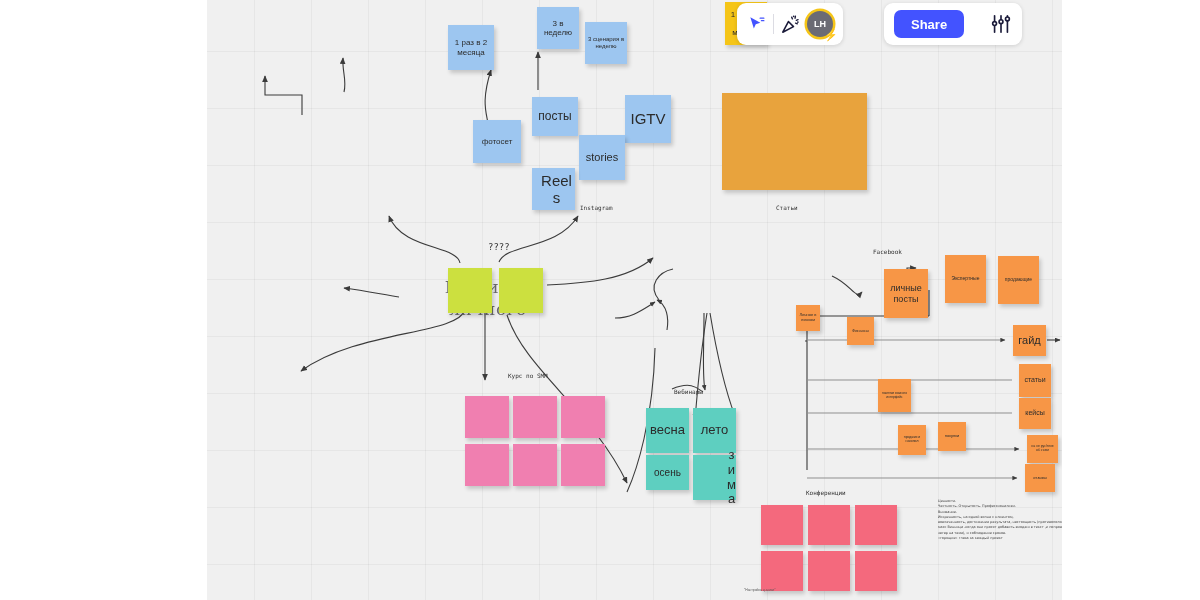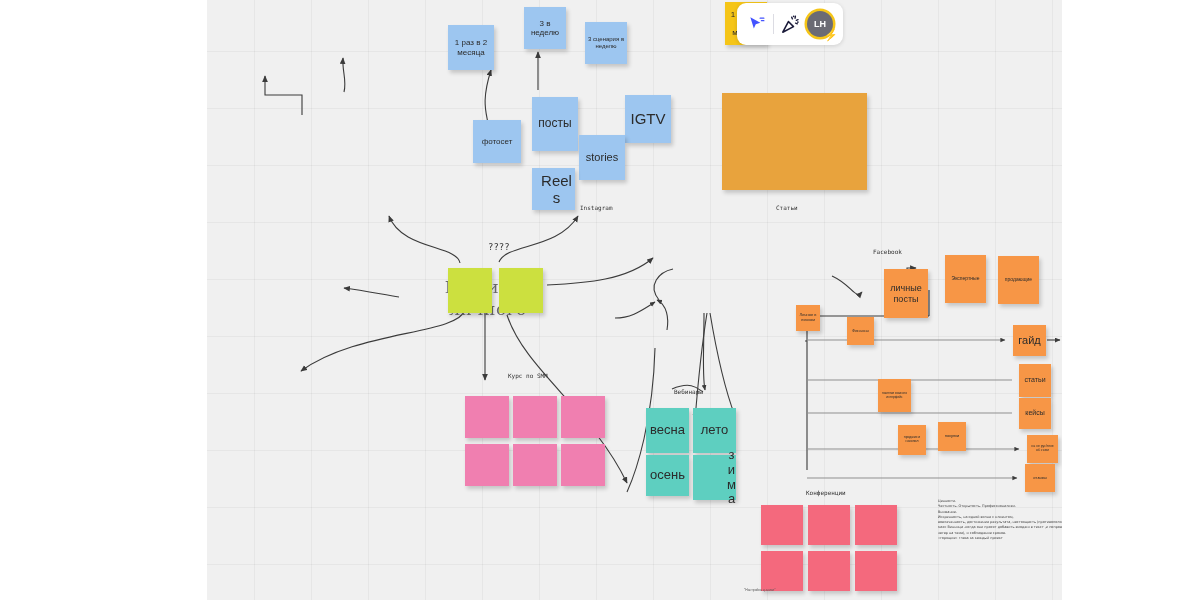--- a/index.html
+++ b/index.html
@@ -169,30 +169,30 @@
         <div class="lbl" style="left: 281px; top: 242px; font-size: 9px;">????</div>
         <div class="lbl" style="left: 666px; top: 248px; font-size: 6px;">Facebook</div>
         <div class="lbl" style="left: 301px; top: 372px; font-size: 6px;">Курс по SMM</div>
         <div class="lbl" style="left: 467px; top: 388px; font-size: 6px;">Вебинары</div>
         <div class="lbl" style="left: 599px; top: 489px; font-size: 6px;">Конференции</div>
       </div>
     <div id="notes-layer">
         <div class="note n-blue" style="left: 241px; top: 25px; width: 46px; height: 45px; font-size: 8px;">
           <span>1 раз в 2 месяца</span>
         </div>
-        <div class="note n-blue" style="left: 317px; top: 7px; width: 42px; height: 42px; font-size: 8px;">
+        <div class="note n-blue" style="left: 330px; top: 7px; width: 42px; height: 42px; font-size: 8px;">
           <span>3 в неделю</span>
         </div>
         <div class="note n-blue" style="left: 378px; top: 22px; width: 42px; height: 42px; font-size: 6px;">
           <span>3 сценария в неделю</span>
         </div>
         <div class="note n-blue" style="left: 266px; top: 120px; width: 48px; height: 43px; font-size: 8px;">
           <span>фотосет</span>
         </div>
-        <div class="note n-blue" style="left: 325px; top: 97px; width: 46px; height: 54px; font-size: 12px;">
+        <div class="note n-blue" style="left: 325px; top: 97px; width: 46px; height: 39px; font-size: 12px;">
           <span>посты</span>
         </div>
         <div class="note n-blue" style="left: 418px; top: 95px; width: 46px; height: 48px; font-size: 15px;">
           <span>IGTV</span>
         </div>
         <div class="note n-blue" style="left: 372px; top: 135px; width: 46px; height: 45px; font-size: 11px;">
           <span>stories</span>
         </div>
         <div class="note n-blue" style="left: 325px; top: 168px; width: 43px; height: 42px; font-size: 15px; padding-left: 8px;">
           <span>Reels</span>
@@ -226,21 +226,21 @@
         </div>
         <div class="note n-pink" style="left: 354px; top: 444px; width: 44px; height: 42px; font-size: 8px;">
           <span></span>
         </div>
         <div class="note n-teal" style="left: 439px; top: 408px; width: 43px; height: 45px; font-size: 13px;">
           <span>весна</span>
         </div>
         <div class="note n-teal" style="left: 486px; top: 408px; width: 43px; height: 45px; font-size: 13px;">
           <span>лето</span>
         </div>
-        <div class="note n-teal" style="left: 439px; top: 455px; width: 43px; height: 41px; font-size: 13px;">
+        <div class="note n-teal" style="left: 439px; top: 455px; width: 43px; height: 35px; font-size: 10px;">
           <span>осень</span>
         </div>
         <div class="note n-teal" style="left: 486px; top: 455px; width: 43px; height: 45px; font-size: 13px; padding-left: 36px;">
           <span>зима</span>
         </div>
         <div class="note n-red" style="left: 554px; top: 505px; width: 42px; height: 40px; font-size: 8px;">
           <span></span>
         </div>
         <div class="note n-red" style="left: 601px; top: 505px; width: 42px; height: 40px; font-size: 8px;">
           <span></span>
@@ -326,14 +326,32 @@
         <circle cx="20.4" cy="9.2" r="1" fill="#1b1b3a"></circle>
         <circle cx="15.6" cy="2.6" r="1" fill="#1b1b3a"></circle>
       </svg>
     </div>
     <div class="avatar">
       <span>LH</span>
       <span class="bolt">⚡</span>
     </div>
   </div>
 
+  <div class="bar" id="bar-right">
+    <button class="share-btn">Share</button>
+    <div class="icon-btn" style="margin-left:14px;">
+      <svg width="22" height="22" viewBox="0 0 24 24">
+        <g stroke="#1b1b3a" stroke-width="1.8" stroke-linecap="round">
+          <line x1="5" y1="3" x2="5" y2="9"></line>
+            <line x1="5" y1="14" x2="5" y2="21"></line>
+          <line x1="12" y1="3" x2="12" y2="7"></line>
+            <line x1="12" y1="12" x2="12" y2="21"></line>
+          <line x1="19" y1="3" x2="19" y2="4"></line>
+            <line x1="19" y1="9" x2="19" y2="21"></line>
+        </g>
+        <circle cx="5" cy="11.5" r="2.1" fill="none" stroke="#1b1b3a" stroke-width="1.8"></circle>
+        <circle cx="12" cy="9.5" r="2.1" fill="none" stroke="#1b1b3a" stroke-width="1.8"></circle>
+        <circle cx="19" cy="6.5" r="2.1" fill="none" stroke="#1b1b3a" stroke-width="1.8"></circle>
+      </svg>
+    </div>
+  </div>
 
 </div>
 
 </body></html>

